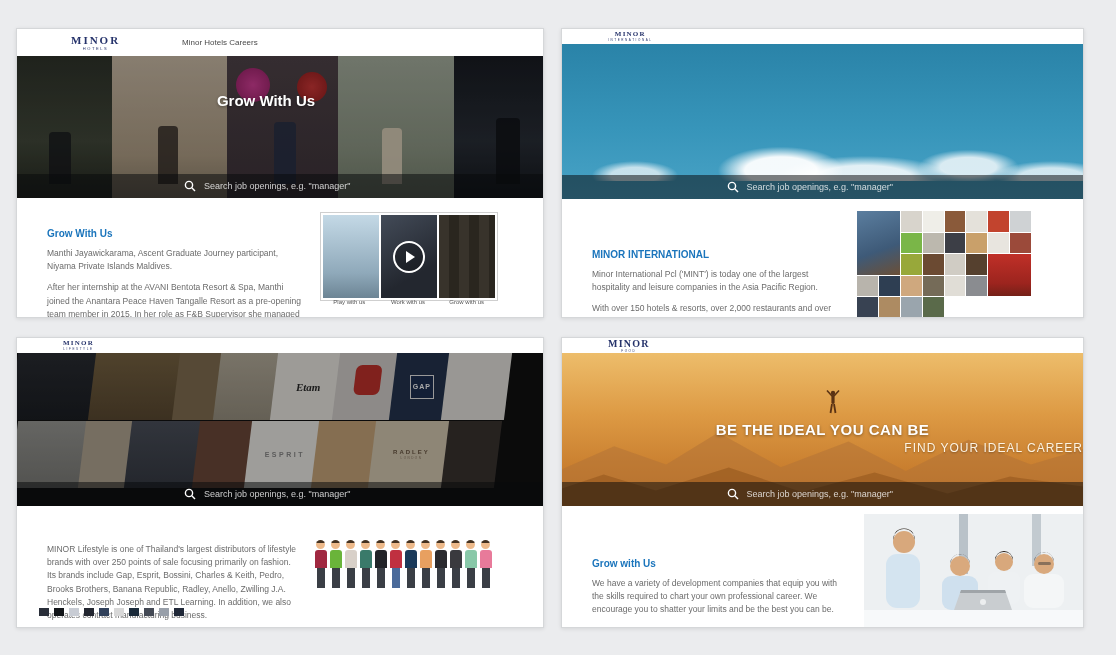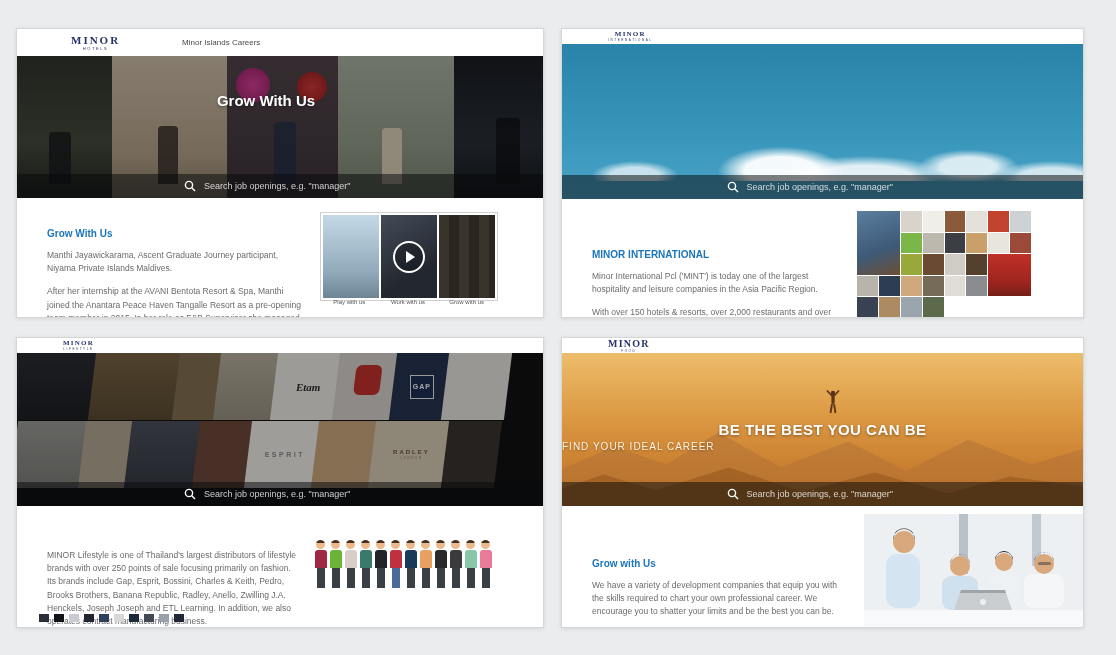--- a/index.html
+++ b/index.html
@@ -90,28 +90,28 @@
 
   
   .hero-mountain{height:153px;background:linear-gradient(180deg,#edbd6b,#dd9a44 40%,#c97f2f 75%,#ba6f26);}
   .mtn{position:absolute;left:0;right:0;bottom:0;}
   .mtn.back{height:92px;background:#b37337;opacity:.55;
     clip-path:polygon(0 60%,10% 35%,20% 55%,30% 20%,42% 58%,55% 30%,66% 62%,78% 28%,90% 55%,100% 38%,100% 100%,0 100%);}
   .mtn.front{height:70px;background:#9c5d22;opacity:.75;
     clip-path:polygon(0 75%,8% 55%,18% 78%,32% 45%,46% 80%,60% 52%,74% 82%,86% 58%,100% 72%,100% 100%,0 100%);}
   .climber{position:absolute;left:50.5%;top:36px;width:16px;height:26px;z-index:3;}
   .hero-mountain .hero-title{left:0;right:0;text-align:center;top:68px;font-size:15px;letter-spacing:.5px;}
-  .hero-sub{position:absolute;left:0;right:0;text-align:left;top:88px;font-size:10px;color:#fdf3e2;
+  .hero-sub{position:absolute;left:8px;right:0;text-align:right;top:88px;font-size:12px;color:#fdf3e2;
     letter-spacing:1px;z-index:4;text-shadow:0 1px 2px rgba(0,0,0,.3);}
 
   
   .content{position:relative;background:#fff;}
   .textcol{margin-left:30px;}
   .heading{color:#1b75bc;font-weight:bold;font-size:10px;margin:0 0 8px;}
-  .textcol p{font-size:8.5px;color:#6b6b6b;line-height:1.55;margin:10px 0 8px;width:255px;}
+  .textcol p{font-size:8.5px;color:#6b6b6b;line-height:1.55;margin:4px 0 8px;width:255px;}
   #card-hotels .textcol{padding-top:30px;}
   #card-international .textcol{padding-top:50px;}
   #card-lifestyle .textcol{padding-top:33px;}
   #card-food .textcol{padding-top:52px;}
 
   
   .video-thumb{position:absolute;left:303px;top:14px;width:172px;height:83px;border:1px solid #cfcfcf;
     background:#fff;padding:2px;display:flex;gap:2px;cursor:pointer;}
   .vt-p{flex:1;}
   .vt1{background:linear-gradient(180deg,#c4d9e6,#8fa9ba 70%,#6c8494);}
@@ -147,21 +147,21 @@
 </style>
 </head>
 <body>
 
 <div class="card" id="card-hotels">
   <div class="card-header hdr-lg">
     <div class="logo">
       <div class="nm">MINOR</div>
       <div class="sub">HOTELS</div>
     </div>
-    <div class="hdr-title">Minor Islands Careers</div>
+    <div class="hdr-title">Minor Hotels Careers</div>
   </div>
   <div class="hero hero-hotels">
     <div class="hp hp1">
         <div class="fig"></div>
       </div>
     <div class="hp hp2">
         <div class="fig"></div>
       </div>
     <div class="hp hp3">
         <div class="pom a"></div>
@@ -410,21 +410,21 @@
     <div class="mtn back"></div>
     <div class="mtn front"></div>
     <svg class="climber" viewBox="0 0 16 26">
       <circle cx="8" cy="4" r="2.2" fill="#5a3214"></circle>
       <rect x="6.4" y="6" width="3.2" height="9" rx="1.4" fill="#5a3214"></rect>
       <line x1="7" y1="7" x2="2" y2="1.5" stroke="#5a3214" stroke-width="1.6"></line>
       <line x1="9" y1="7" x2="14" y2="1.5" stroke="#5a3214" stroke-width="1.6"></line>
       <line x1="7" y1="15" x2="5.5" y2="24" stroke="#5a3214" stroke-width="1.8"></line>
       <line x1="9" y1="15" x2="10.5" y2="24" stroke="#5a3214" stroke-width="1.8"></line>
     </svg>
-    <div class="hero-title">BE THE BEST YOU CAN BE</div>
+    <div class="hero-title">BE THE IDEAL YOU CAN BE</div>
     <div class="hero-sub">FIND YOUR IDEAL CAREER</div>
     <div class="searchbar">
       <svg width="12" height="12" viewBox="0 0 12 12">
           <circle cx="5" cy="5" r="3.6" fill="none" stroke="#fff" stroke-width="1.4"></circle>
           <line x1="7.8" y1="7.8" x2="11" y2="11" stroke="#fff" stroke-width="1.4"></line>
         </svg>
       <input class="sinput" placeholder="Search job openings, e.g. &quot;manager&quot;" style="">
     </div>
   </div>
   <div class="content">

